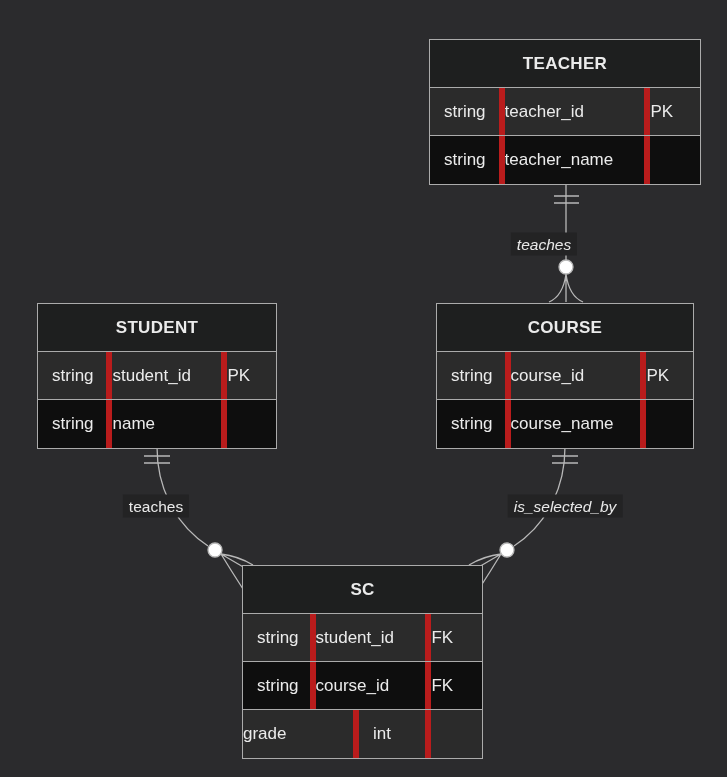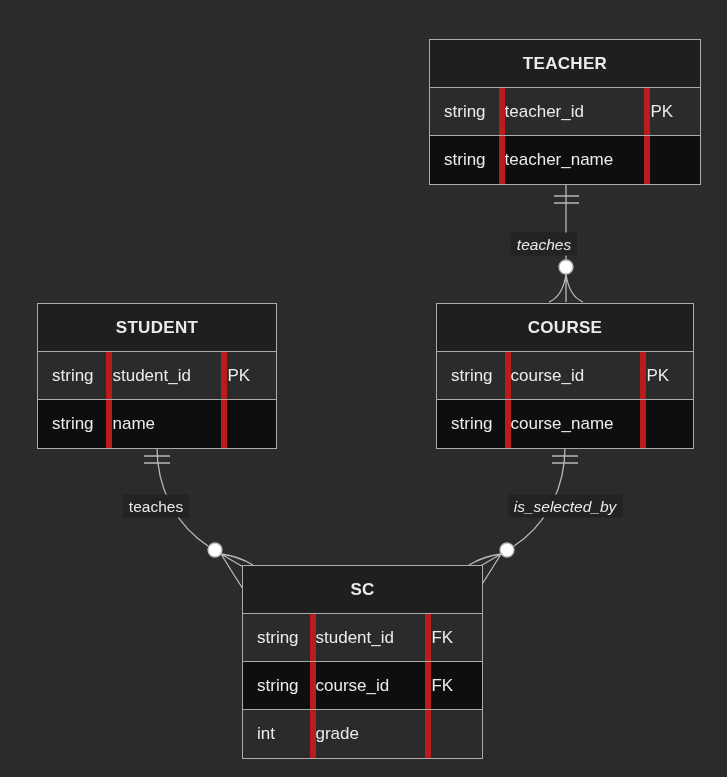--- a/index.html
+++ b/index.html
@@ -137,22 +137,22 @@
           <div class="cell type-cell" style="width: 73px;">string</div>
           <div class="cell name-cell" style="width: 117px;">student_id</div>
           <div class="cell key-cell" style="width: 51px;">FK</div>
         </div>
         <div class="attr-row even">
           <div class="cell type-cell" style="width: 73px;">string</div>
           <div class="cell name-cell" style="width: 117px;">course_id</div>
           <div class="cell key-cell" style="width: 51px;">FK</div>
         </div>
         <div class="attr-row odd">
+          <div class="cell name-cell" style="width: 117px;">grade</div>
           <div class="cell type-cell" style="width: 73px;">int</div>
-          <div class="cell name-cell" style="width: 117px;">grade</div>
           <div class="cell key-cell" style="width: 51px;"></div>
         </div>
       </div>
     </div>
 
   <div class="rel-label" style="left:544px; top:244px;font-style:italic;">teaches</div>
 
   <div class="rel-label" style="left:156px; top:506px;">teaches</div>
 
   <div class="rel-label" style="left:565px; top:506px;font-style:italic;">is_selected_by</div>

